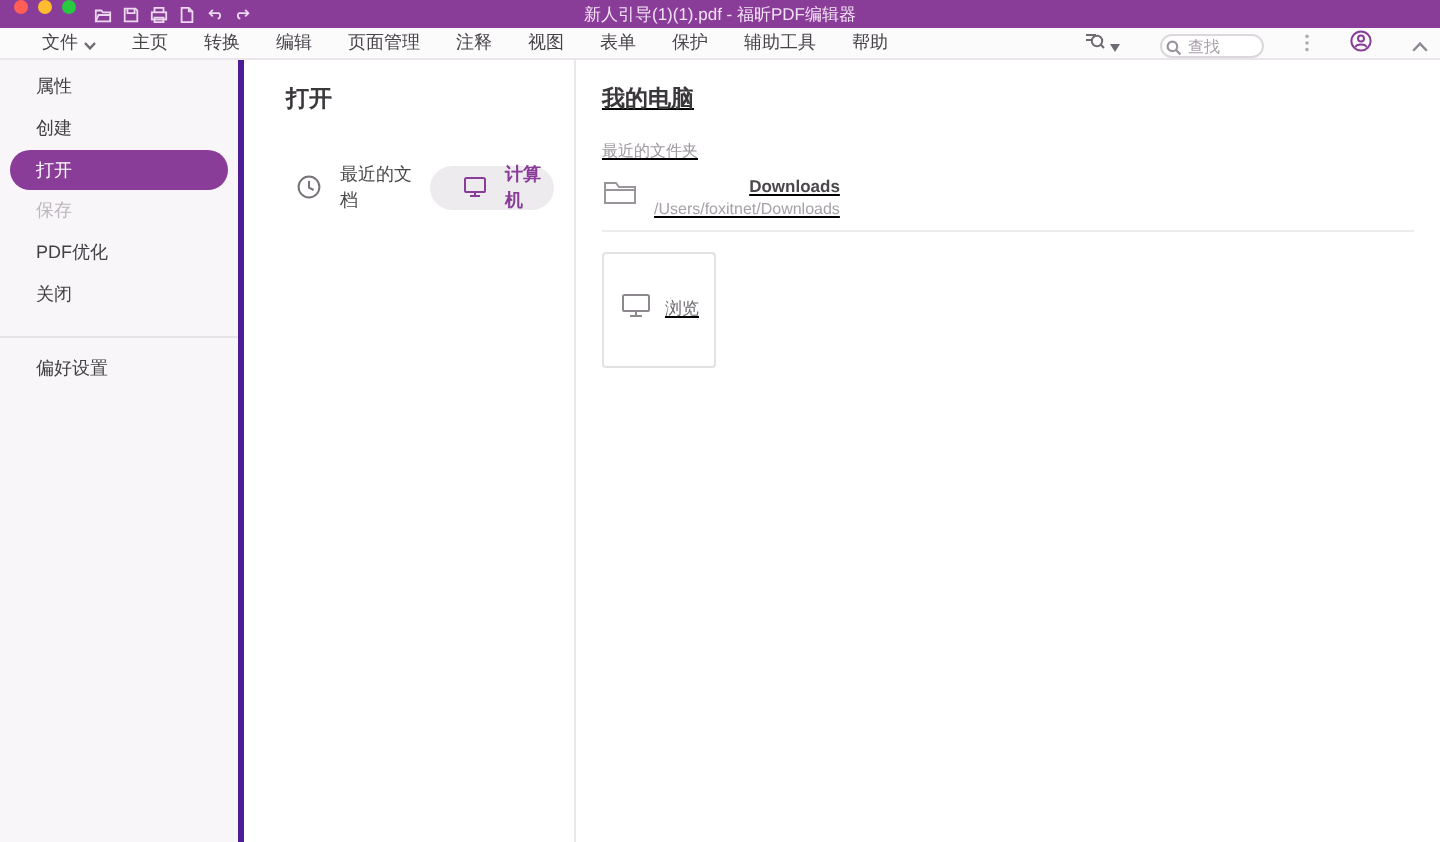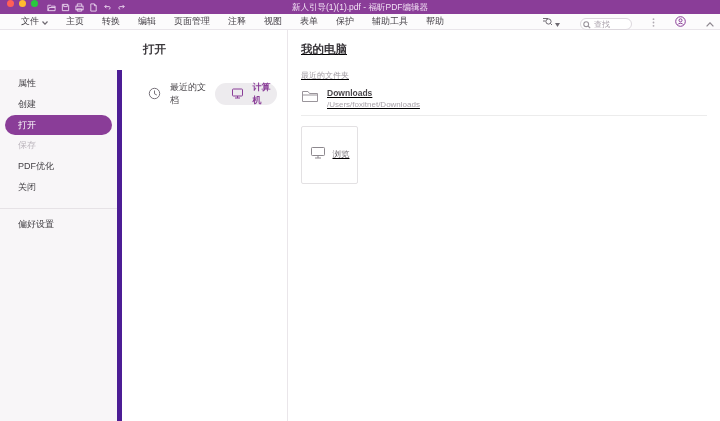--- a/index.html
+++ b/index.html
@@ -33,41 +33,41 @@
   .search-input::placeholder { color:#a79fa9; }
   .dots-icon svg { width:3px; height:9px; fill:#b0aab2; }
   .avatar { width:11px; height:11px; }
   .avatar svg { width:11px; height:11px; stroke:#8a3d98; stroke-width:1; fill:none; }
   .collapse-icon svg { width:8px; height:5px; stroke:#8d878f; stroke-width:1.2; fill:none; }
 
   
   .app-body { display:flex; height:391px; }
 
   
-  .sidebar { width:122px; background:#f8f6f8; border-right:5px solid #4c1d95; padding-top:3px; display:flex; flex-direction:column;margin-top:40px; }
+  .sidebar { width:122px; background:#f8f6f8; border-right:3px solid #4c1d95; padding-top:3px; display:flex; flex-direction:column; }
   .side-item { height:21px; display:flex; align-items:center; padding-left:18px; font-size:9px; color:#434045; cursor:default; }
   .side-item.active { background:#8a3d98; color:#ffffff; border-radius:10px; margin:0 5px; padding-left:13px; height:20px; }
   .side-item.disabled { color:#bcb6bd; }
   .side-divider { border-top:1px solid #e6e2e6; margin:10px 0 5px 0; }
 
   
   .middle-panel { width:166px; background:#fff; border-right:1px solid #eae6ea; padding:12px 10px 0 10px; }
   .panel-title { font-size:11.5px; font-weight:bold; color:#3b383c; padding-left:11px; }
   .open-list { margin-top:26px; display:flex; flex-direction:row; gap:3px; }
   .open-item { height:22px; border-radius:11px; display:flex; align-items:center; gap:9px; padding-left:16px; font-size:9px; color:#4a474b; cursor:default; }
   .open-item .oi-icon svg { width:13px; height:13px; stroke:#77727a; stroke-width:1; fill:none; }
   .open-item.selected { background:#edebee; color:#8a3d98; font-weight:bold; }
   .open-item.selected .oi-icon svg { stroke:#8a3d98; }
 
   
   .right-panel { flex:1; background:#fff; padding:12px 13px 0 13px;text-decoration:underline; }
   .section-label { margin-top:13px; font-size:8px; color:#9d979e; }
   .folder-row { margin-top:6px; display:flex; align-items:center; gap:8px; height:22px; cursor:default; }
   .folder-row .fo-icon svg { width:18px; height:16px; stroke:#9a959b; stroke-width:1; fill:none; }
-  .folder-name { font-size:8.5px; font-weight:bold; color:#4b484c; }
+  .folder-name { font-size:8.5px; font-weight:bold; color:#4b484c;text-align:right; }
   .folder-path { font-size:8px; color:#a7a1a8; margin-top:2px; }
   .rp-divider { border-top:1px solid #ececec; margin-top:6px; margin-right:0; }
   .browse-card { margin-top:10px; width:57px; height:58px; border:1px solid #e3e1e3; border-radius:2px; background:#fff; display:flex; flex-direction:row; align-items:center; justify-content:center; gap:7px; cursor:default; }
   .browse-card .bc-icon svg { width:16px; height:14px; stroke:#8d888e; stroke-width:1; fill:none; }
   .browse-label { font-size:8.5px; color:#6e6a70; }
 </style>
 </head>
 <body>
 
 <div class="titlebar">

